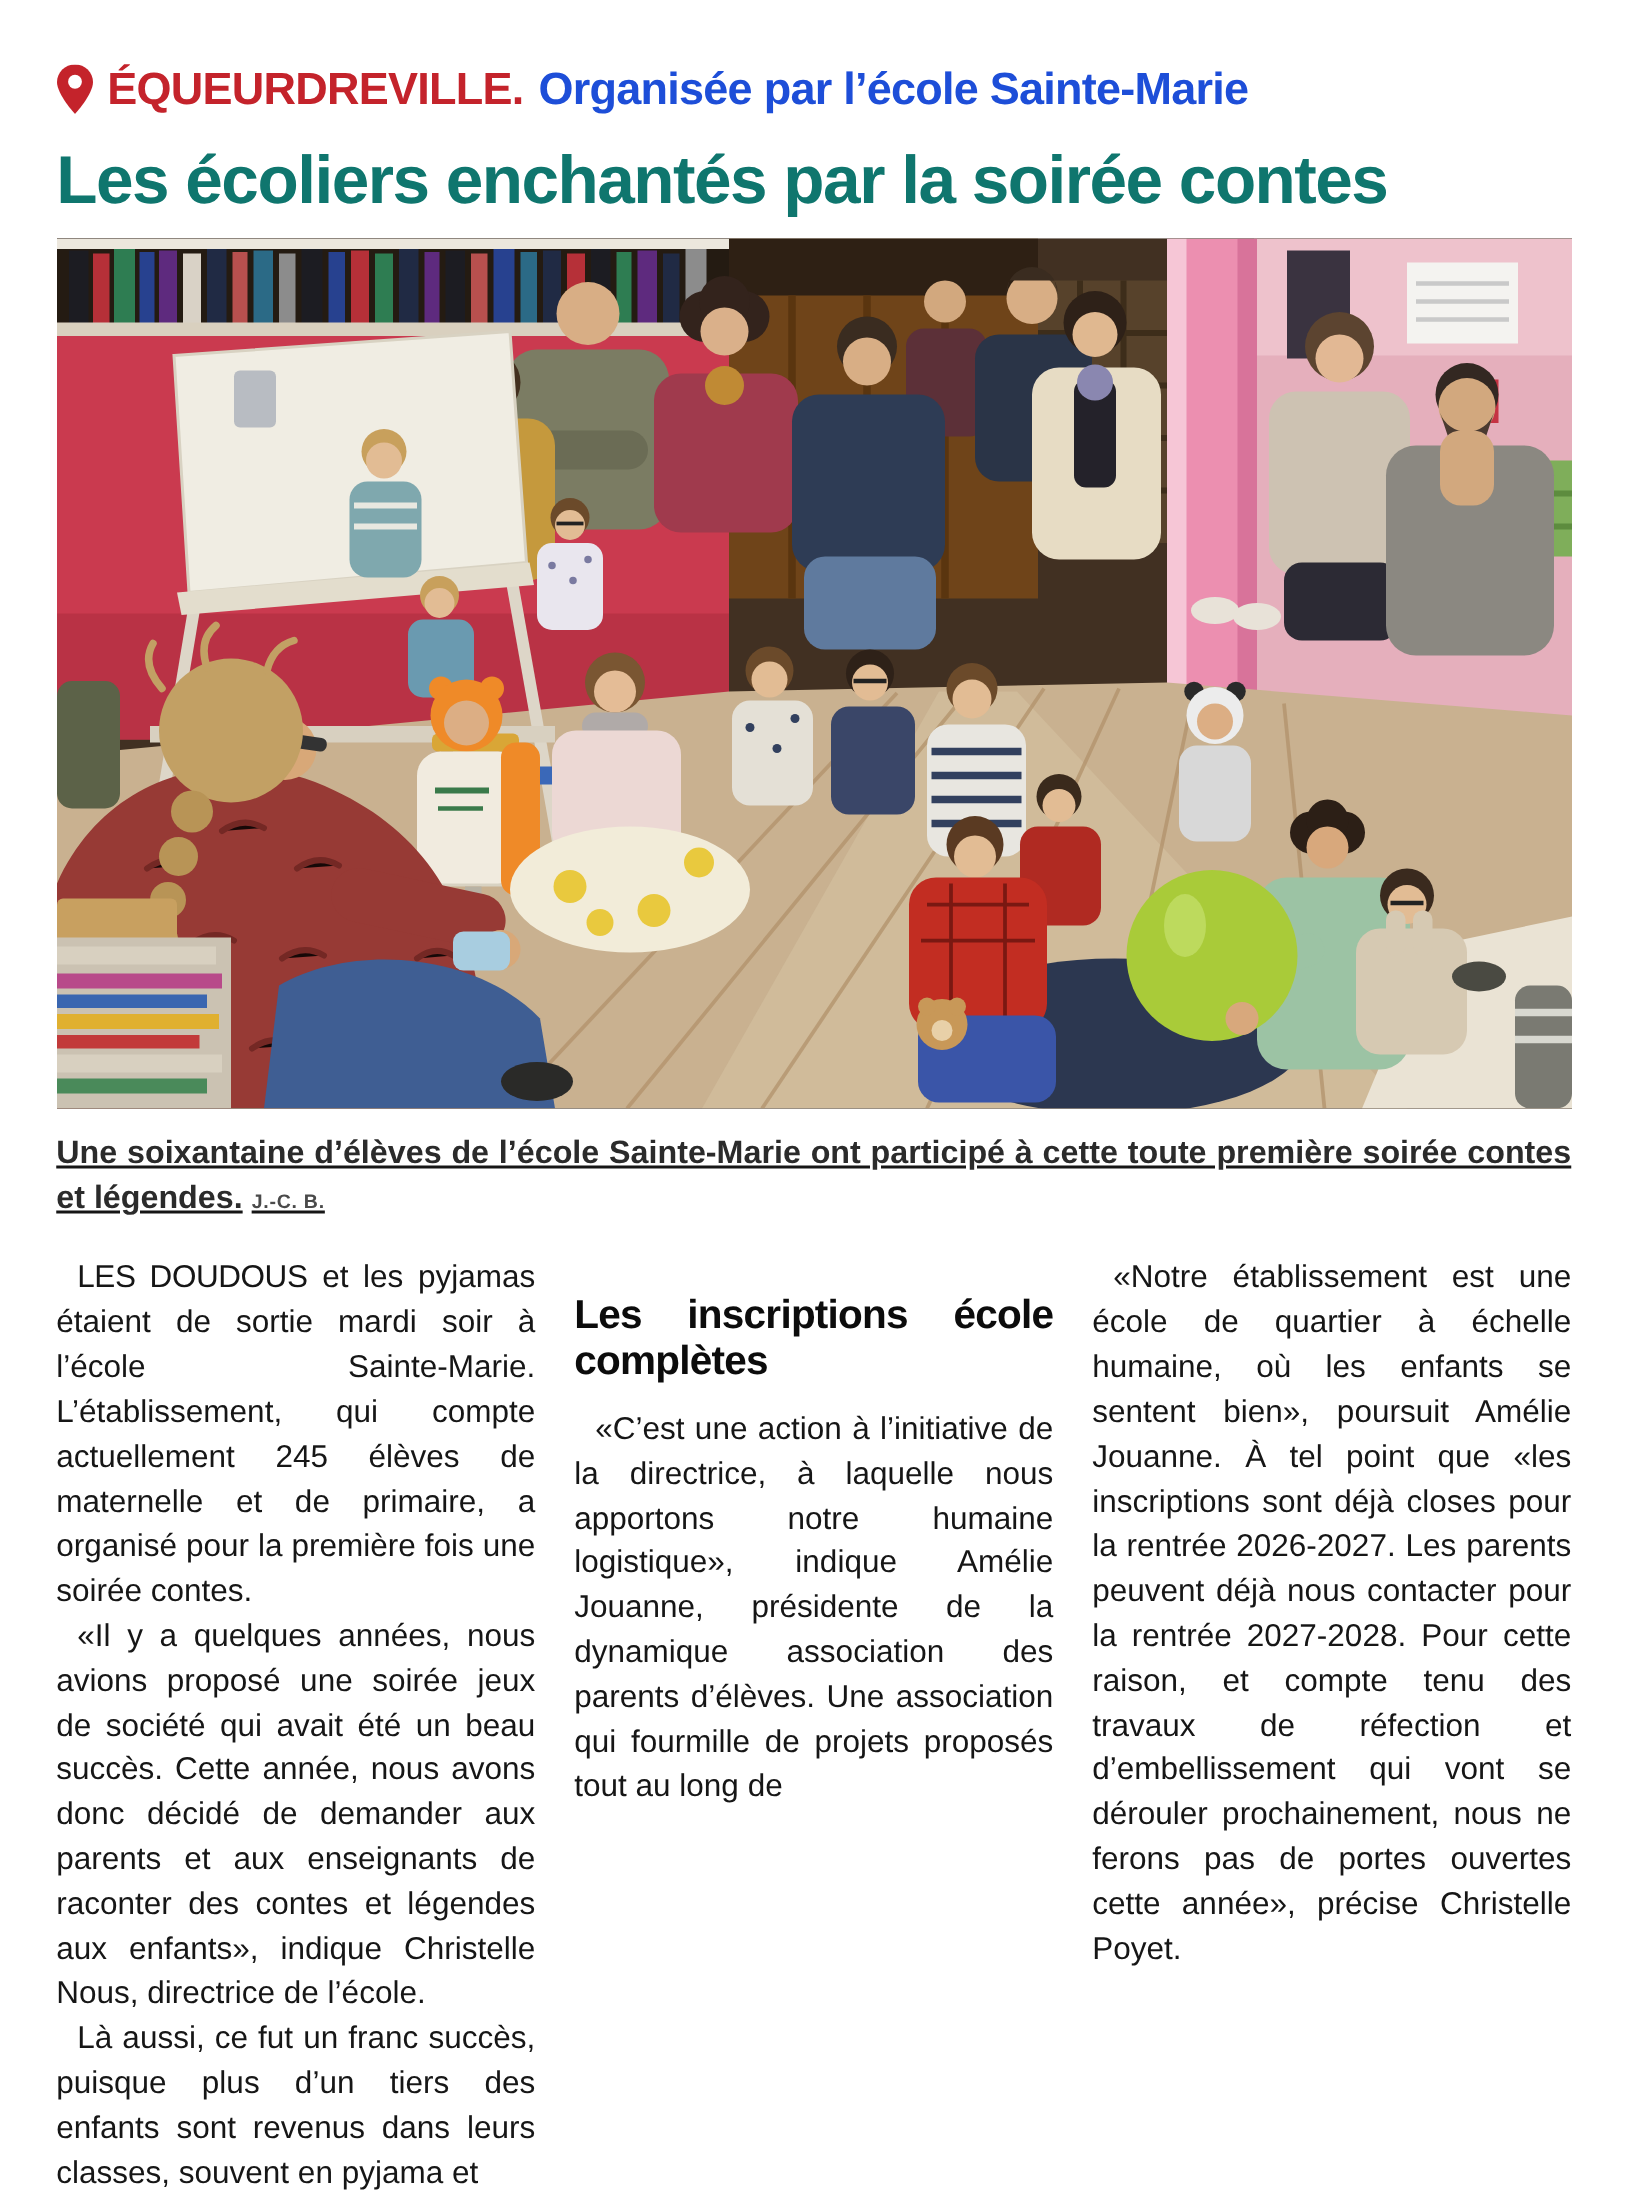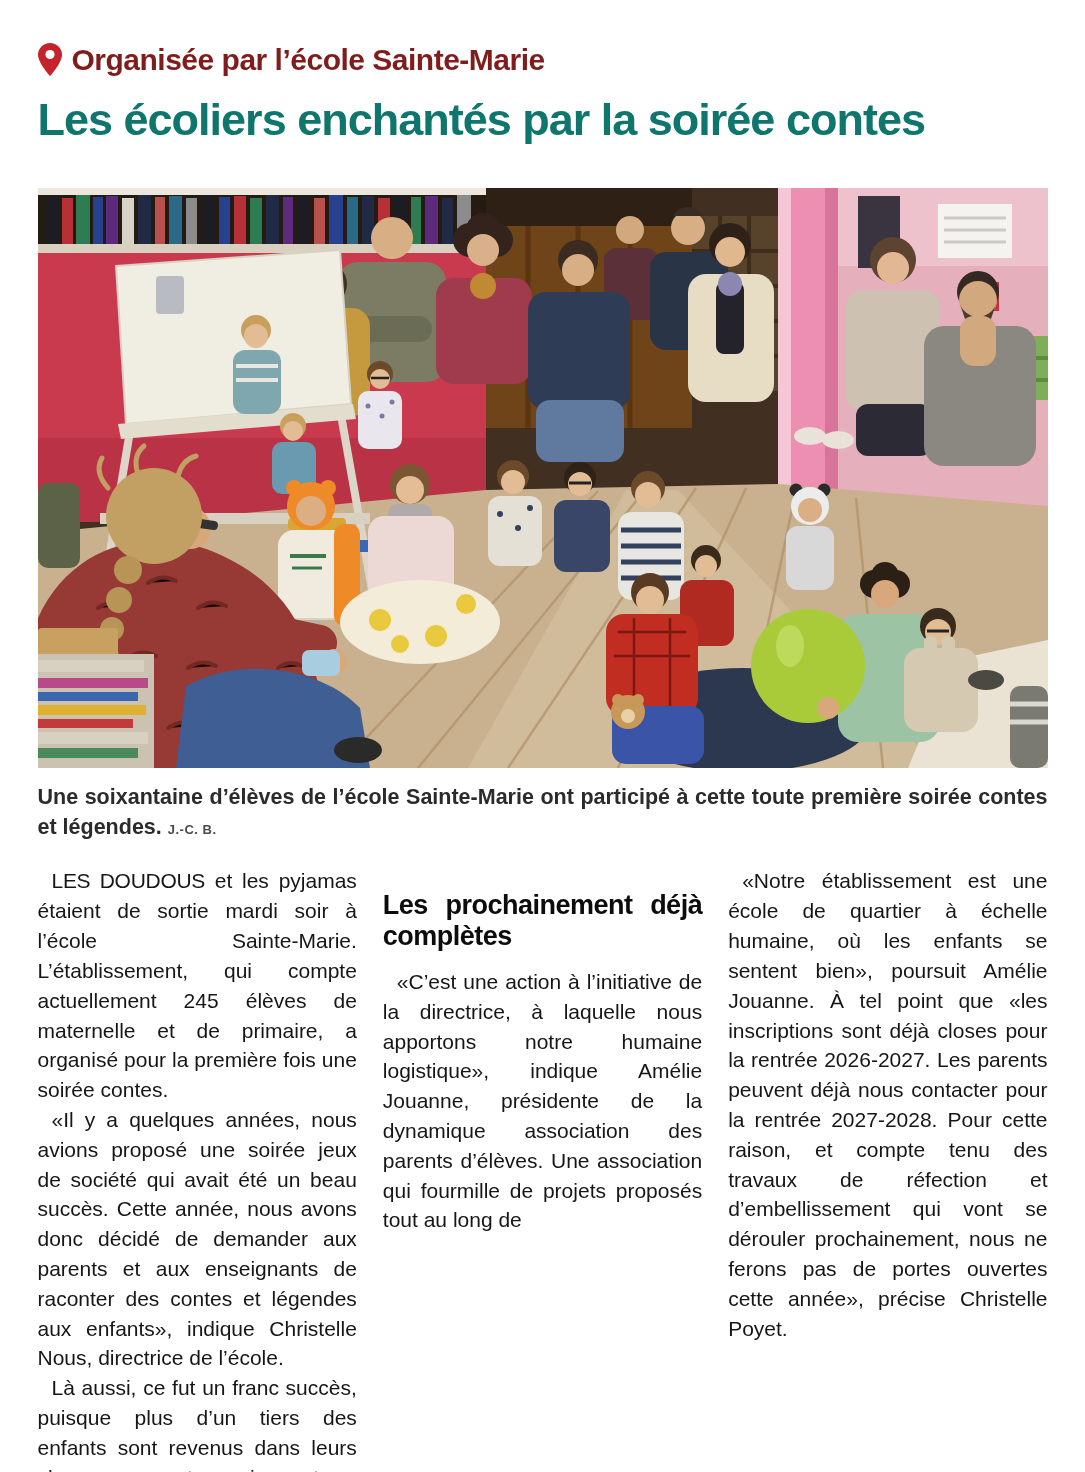--- a/index.html
+++ b/index.html
@@ -10,21 +10,21 @@
   .kicker{display:flex;align-items:center;gap:10px;height:40px;}
   .pin{width:24px;height:33px;flex:0 0 auto;margin-top:-2px;}
   .kicker .loc{font-size:30px;font-weight:bold;letter-spacing:-0.5px;}
   .kicker .sub{font-size:30px;font-weight:bold;letter-spacing:-0.5px;}
 
   
   h1.headline{margin:16px 0 0 0;font-size:45px;line-height:1.05;font-weight:bold;
     color:#0f766e;letter-spacing:-1px;}
 
   
-  figure{margin:45px 0 0 0;}
+  figure{margin:16px 0 0 0;text-decoration:underline;}
   .photo-frame{width:1010px;height:580px;overflow:hidden;background:#3c2d20;}
   .photo-frame svg{display:block;}
   figcaption{margin-top:14px;font-size:21.5px;font-weight:bold;color:#2b2b2b;
     line-height:1.4;text-align:justify;}
   figcaption .credit{font-size:13px;font-weight:bold;color:#4a4a4a;letter-spacing:0.5px;
     margin-left:6px;}
 
   
   .columns{display:flex;gap:26px;margin-top:24px;}
   .col{flex:1 1 0;font-size:21px;line-height:1.42;text-align:justify;
@@ -38,21 +38,22 @@
 </head>
 <body>
 
 <div class="page">
 
   <div class="kicker">
     <svg class="pin" viewBox="0 0 24 33">
       <path d="M12 0C5.4 0 0 5.2 0 11.7 0 20 12 33 12 33S24 20 24 11.7C24 5.2 18.6 0 12 0z" fill="#c4232b"></path>
       <circle cx="12" cy="11.5" r="4.6" fill="#ffffff"></circle>
     </svg>
-    <span class="sub" style="color:#7f1d1d">Organisée par l’école Sainte-Marie</span>
+    <span class="loc" style="color:#c4232b">ÉQUEURDREVILLE.</span>
+    <span class="sub" style="color:#1d4ed8">Organisée par l’école Sainte-Marie</span>
   </div>
 
   <h1 class="headline">Les écoliers enchantés par la soirée contes</h1>
 
   <figure>
     <div class="photo-frame">
       <svg width="1010" height="580" viewBox="0 0 1010 580">
 
         <rect x="0" y="0" width="1010" height="580" fill="#413022"></rect>
 
@@ -368,21 +369,21 @@
     </figcaption>
   </figure>
 
   <div class="columns">
     <div class="col">
       <p class="indent"><span class="lead">LES DOUDOUS</span><span> et les pyjamas étaient de sortie mardi soir à l’école Sainte-Marie. L’établissement, qui compte actuellement 245 élèves de maternelle et de primaire, a organisé pour la première fois une soirée contes.</span></p>
       <p class="indent">«Il y a quelques années, nous avions proposé une soirée jeux de société qui avait été un beau succès. Cette année, nous avons donc décidé de demander aux parents et aux enseignants de raconter des contes et légendes aux enfants», indique Christelle Nous, directrice de l’école.</p>
       <p class="indent">Là aussi, ce fut un franc succès, puisque plus d’un tiers des enfants sont revenus dans leurs classes, souvent en pyjama et</p>
     </div>
     <div class="col">
-      <h2 class="subhead">Les prochainement déjà complètes</h2>
+      <h2 class="subhead">Les inscriptions école complètes</h2>
       <p class="indent">«C’est une action à l’initiative de la directrice, à laquelle nous apportons notre humaine logistique», indique Amélie Jouanne, présidente de la dynamique association des parents d’élèves. Une association qui fourmille de projets proposés tout au long de</p>
     </div>
     <div class="col">
       <p class="indent">«Notre établissement est une école de quartier à échelle humaine, où les enfants se sentent bien», poursuit Amélie Jouanne. À tel point que «les inscriptions sont déjà closes pour la rentrée 2026-2027. Les parents peuvent déjà nous contacter pour la rentrée 2027-2028. Pour cette raison, et compte tenu des travaux de réfection et d’embellissement qui vont se dérouler prochainement, nous ne ferons pas de portes ouvertes cette année», précise Christelle Poyet.</p>
 
     </div>
   </div>
 
 </div>
 

